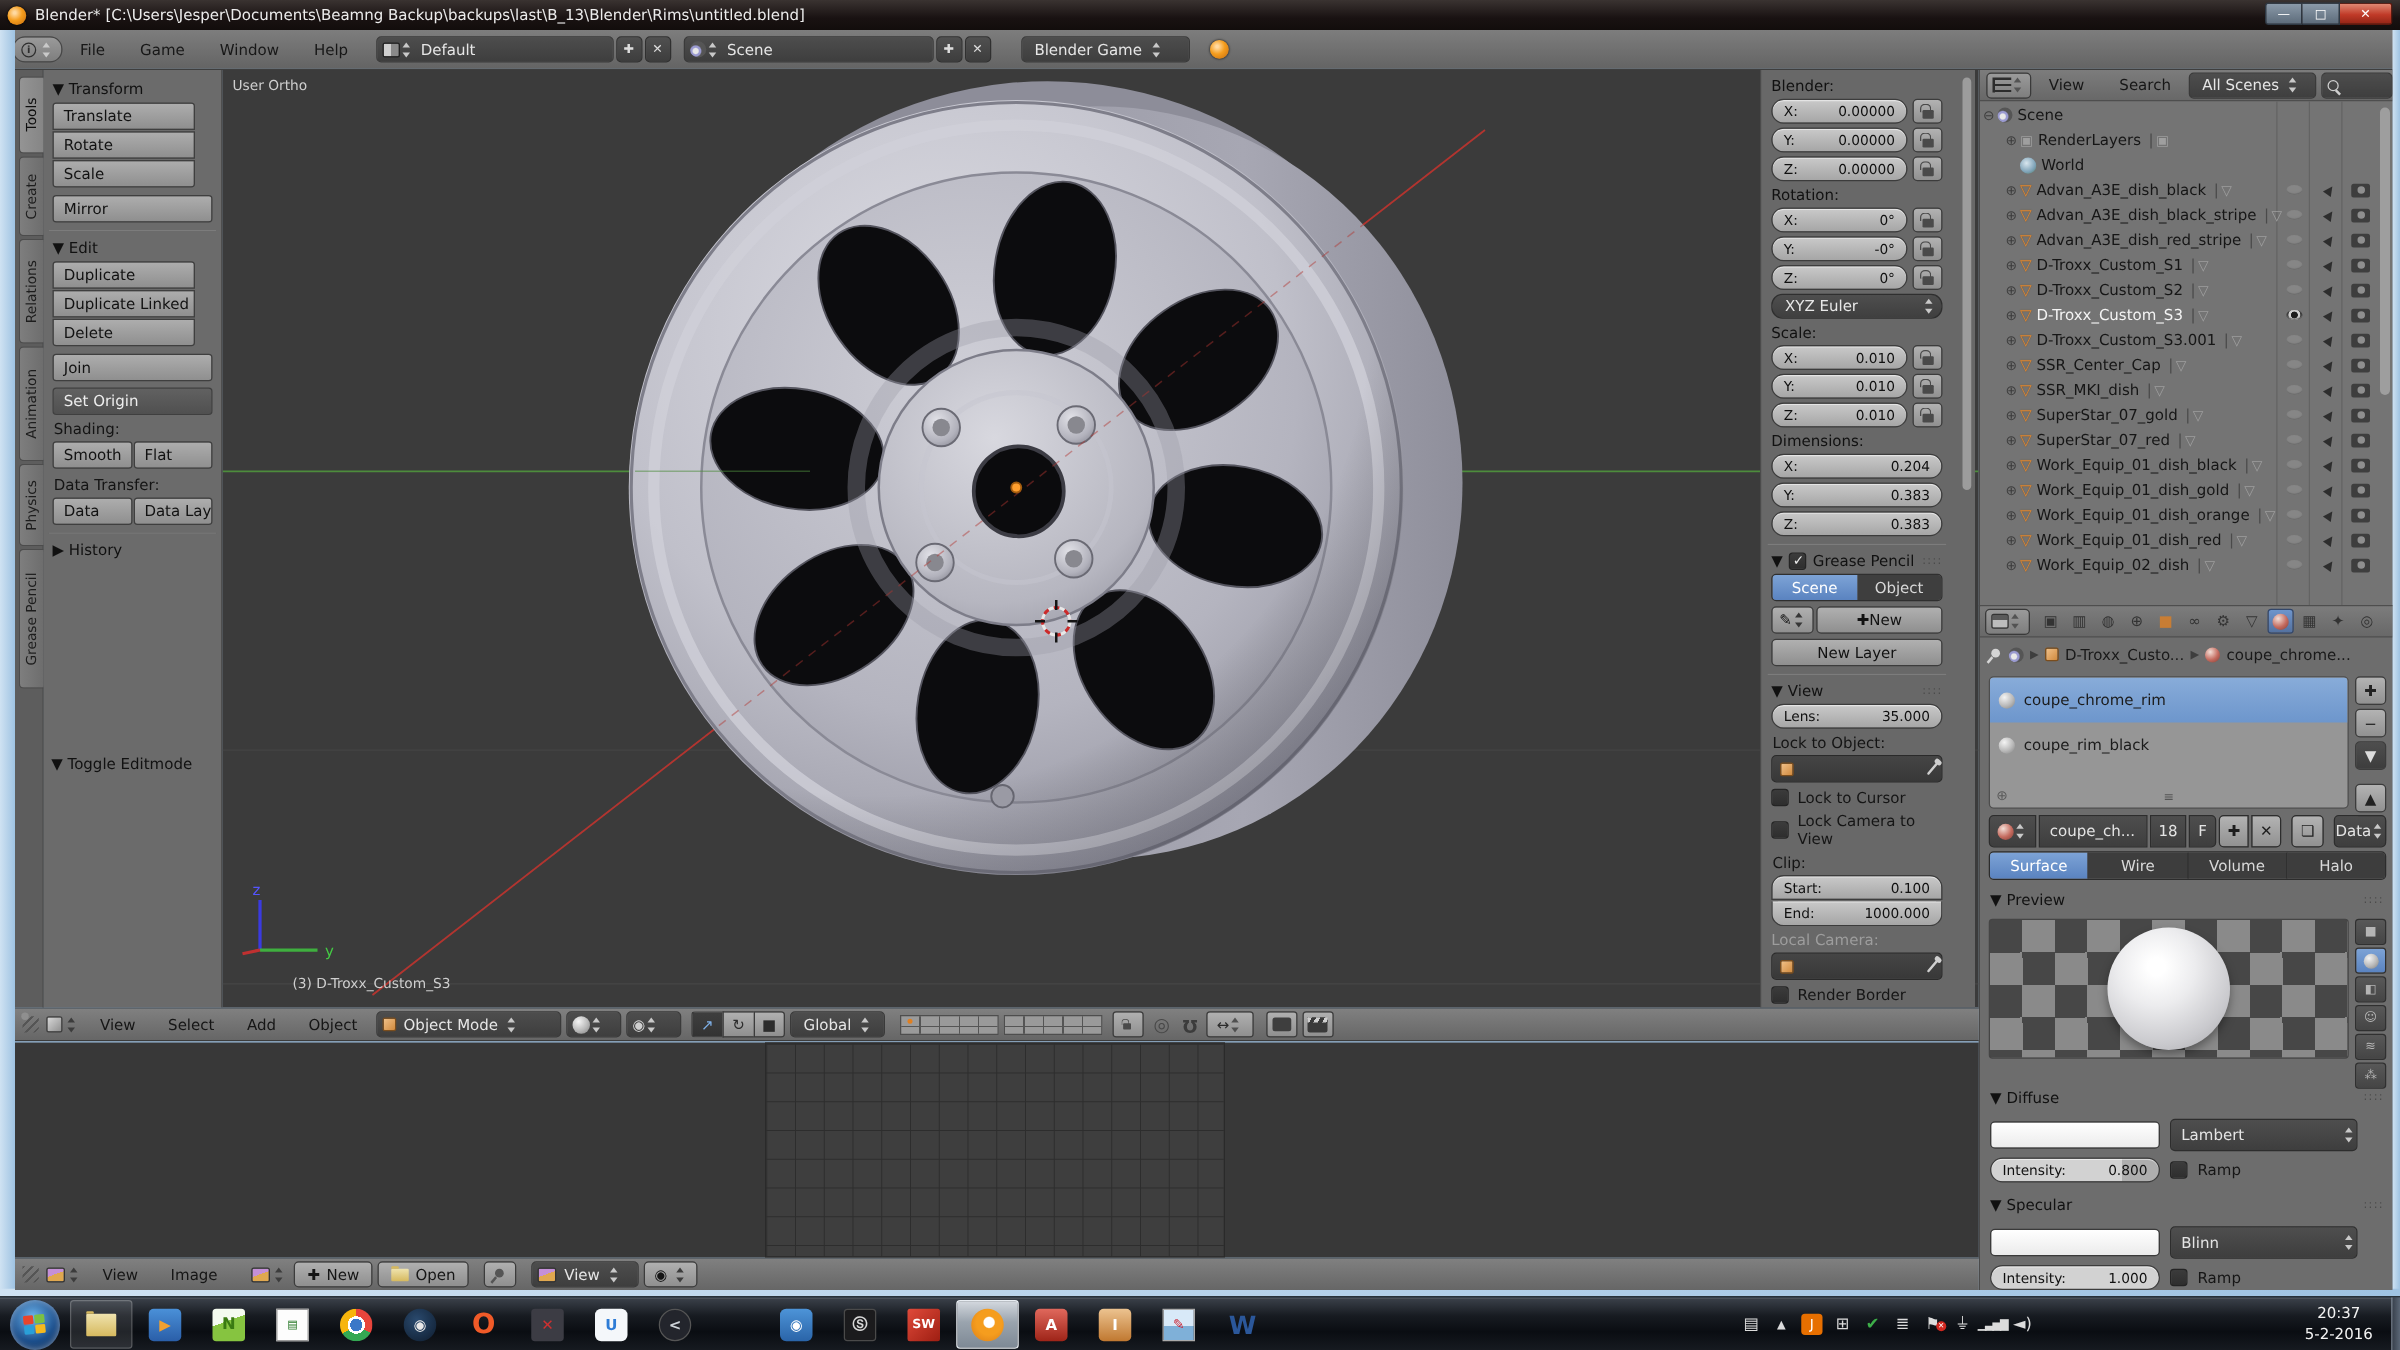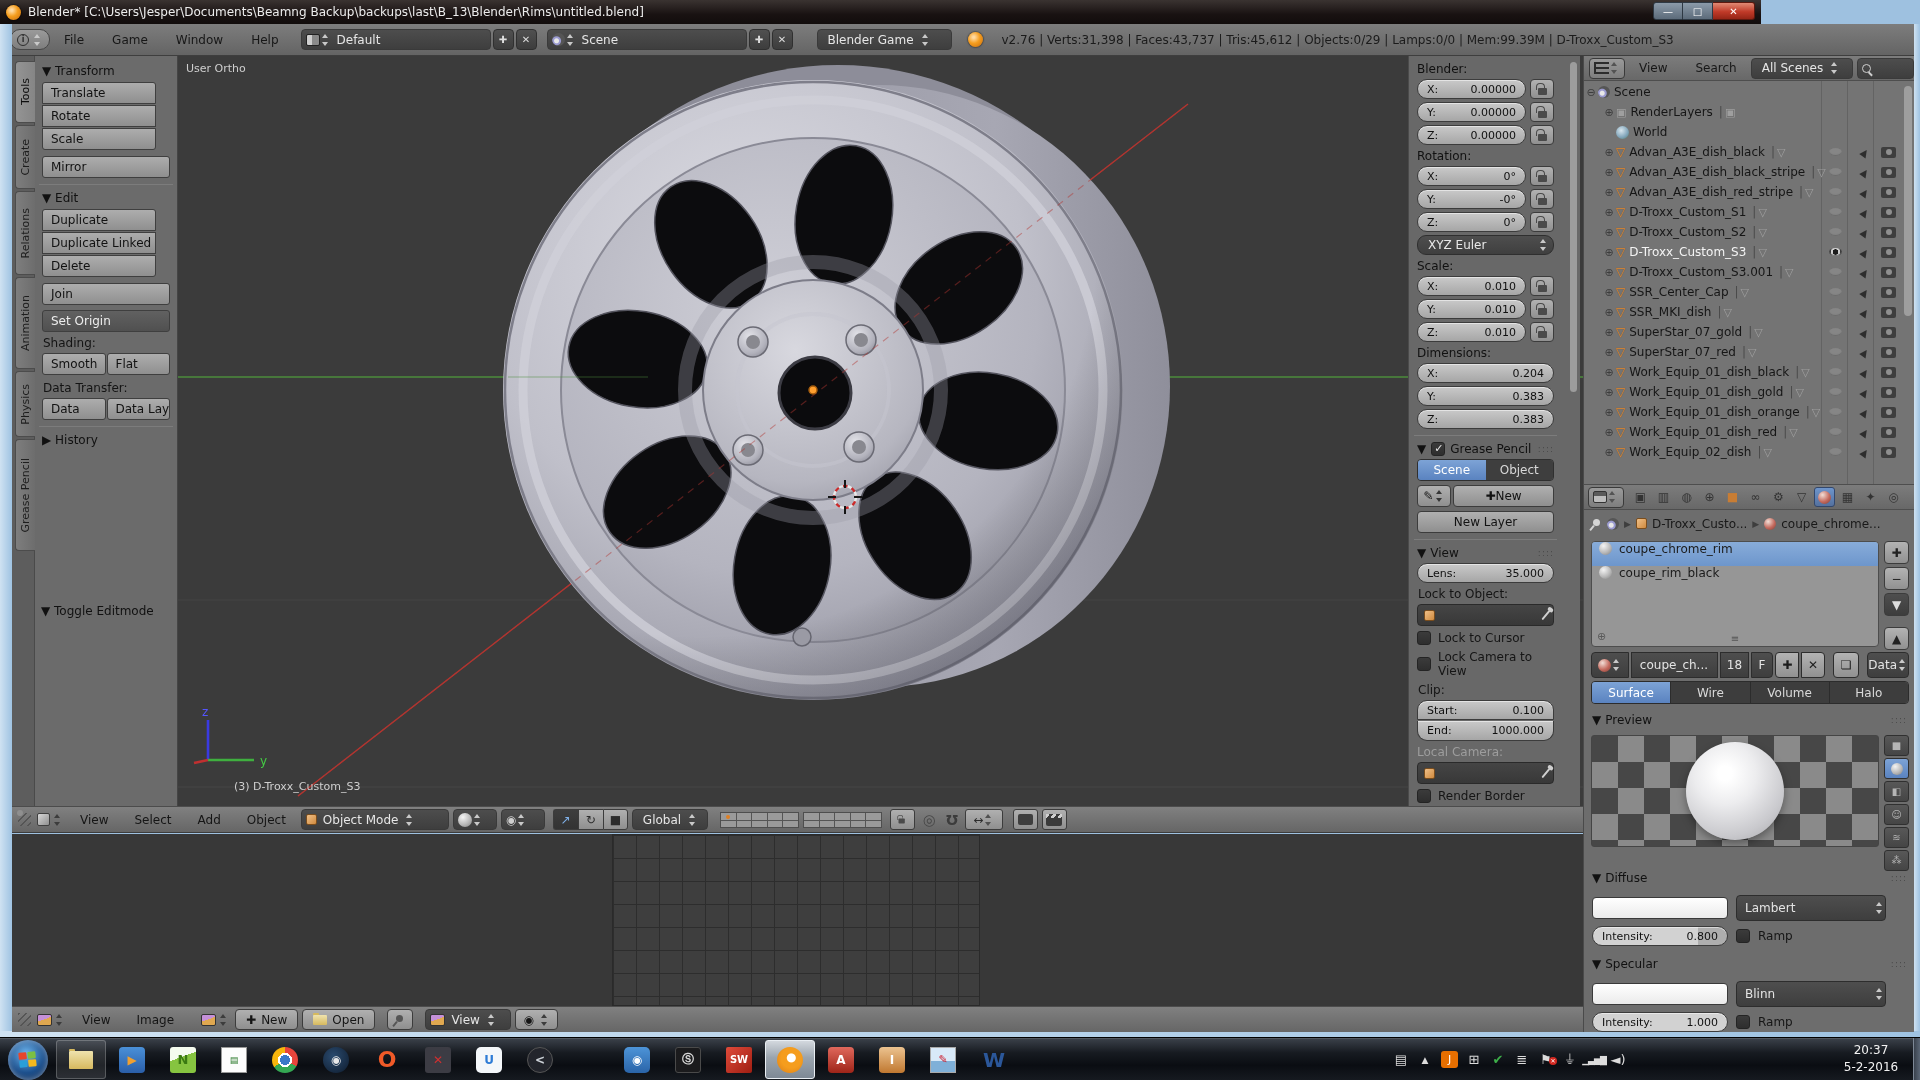--- a/index.html
+++ b/index.html
@@ -1,20 +1,20 @@
 <!DOCTYPE html>
 <html><head>
 <meta charset="utf-8">
 <style>
   *{margin:0;padding:0;box-sizing:border-box}
   html,body{width:1920px;height:1080px}
   body{position:relative;font-family:"DejaVu Sans",sans-serif;font-size:12px;color:#161616;background:#9ec1e0;overflow:hidden}
   .abs{position:absolute}
   
-  #titlebar{left:0;top:0;width:1761px;height:24px;background:linear-gradient(#3a3331,#191212 60%,#120d0c);display:flex;align-items:center;color:#ececec}
+  #titlebar{left:0;top:0;width:1920px;height:24px;background:linear-gradient(#3a3331,#191212 60%,#120d0c);display:flex;align-items:center;color:#ececec}
   .blicon{width:15px;height:15px;margin:0 7px 0 6px;border-radius:50%;background:radial-gradient(circle at 38% 35%,#ffd9a0 1px,#f59d1e 45%,#c56a0c);box-shadow:0 0 2px #000}
   .winbtns{position:absolute;right:6px;top:2px;display:flex;height:18px}
   .wb{width:30px;display:flex;align-items:center;justify-content:center;font-size:10px;color:#fff;background:linear-gradient(#8b9aa9,#5c6b7a);border:1px solid #2e3944}
   .wb.first{border-radius:3px 0 0 3px}.wb.mid{border-left:none}
   .wb.close{width:42px;background:linear-gradient(#e08a74,#c03a28 55%,#952516);border:1px solid #5e180e;border-left:none;border-radius:0 3px 3px 0}
   
   #menubar{left:0;top:24px;width:1920px;height:32px;background:linear-gradient(#7d7d7d,#646464);border-bottom:1px solid #3e3e3e;display:flex;align-items:center}
   .mitem{padding:0 14px;color:#171717}
   .infobtn{margin-left:10px;width:40px;height:21px;border-radius:10px;background:linear-gradient(#9a9a9a,#7e7e7e);border:1px solid #474747;display:flex;align-items:center;justify-content:center;gap:3px}
   .icirc{width:12px;height:12px;border-radius:50%;border:1.5px solid #2e2e2e;font-size:8px;display:flex;align-items:center;justify-content:center;color:#2e2e2e;font-weight:bold}
@@ -106,21 +106,21 @@
   .ptab{width:21px;height:20px;border-radius:3px;display:flex;align-items:center;justify-content:center;font-size:12px;color:#333}
   .ptab.activeblue{background:linear-gradient(#6e95cc,#54719f);border:1px solid #33476b}
   .ball{width:13px;height:13px;border-radius:50%;background:radial-gradient(circle at 35% 30%,#f2ded6,#c46a5e 55%,#7c3b33)}
   .ballg{width:13px;height:13px;border-radius:50%;background:radial-gradient(circle at 35% 30%,#f4f4f4,#b9b9b9 55%,#7e7e7e)}
   .crumb{position:absolute;left:0;top:25px;width:100%;height:27px;display:flex;align-items:center;gap:5px;padding:0 8px;color:#191919}
   .crumbsep{color:#3e3e3e;font-size:9px}
   .pin{width:10px;height:10px;position:relative}
   .pin::before{content:"";position:absolute;left:1px;top:0;width:7px;height:7px;border-radius:50%;background:#d5d5d5}
   .pin::after{content:"";position:absolute;left:-1px;bottom:-2px;width:2px;height:6px;background:#d5d5d5;transform:rotate(40deg)}
   #slotbox{position:absolute;left:7px;top:56px;width:288px;height:106px;background:#969696;border:1px solid #4d4d4d;border-radius:4px;overflow:hidden}
-  .slotrow{height:24px;display:flex;gap:7px;padding:0 7px;color:#1b1b1b}
+  .slotrow{height:36px;display:flex;align-items:center;gap:7px;padding:0 7px;color:#1b1b1b}
   .slotrow.sel{background:linear-gradient(#88acd9,#6d96cc)}
   .slotplus{position:absolute;left:5px;bottom:3px;color:#5a5a5a;font-size:11px}
   .slotgrip{position:absolute;left:50%;bottom:2px;transform:translateX(-50%);color:#555;font-size:10px;letter-spacing:0}
   .sbcol{position:absolute;left:300px;top:56px;width:25px;display:flex;flex-direction:column;gap:3px}
   .sbtn{width:25px;height:23px;border-radius:4px;background:linear-gradient(#b3b3b3,#919191);border:1px solid #3c3c3c;color:#222;display:flex;align-items:center;justify-content:center;font-size:12px}
   .sbtn.dark{background:linear-gradient(#4e4e4e,#3d3d3d);color:#ddd}
   .dbrow{position:absolute;left:7px;top:168px;width:318px;height:24px;display:flex;gap:2px;align-items:center}
   .seg{height:26px;display:flex;align-items:center;justify-content:center;background:linear-gradient(#4e4e4e,#3e3e3e);border:1px solid #2d2d2d;color:#e4e4e4}
   .seg.light{background:linear-gradient(#b3b3b3,#919191);color:#1d1d1d}
   .typrow{position:absolute;left:7px;top:196px;width:318px;height:23px;display:flex;border-radius:4px;overflow:hidden;border:1px solid #2c2c2c}
@@ -208,21 +208,20 @@
       <span class="ud"></span>
       <span class="lbl">Scene</span>
     </span>
   <span class="sqbtn">✚</span>
   <span class="sqbtn">✕</span>
   <span class="dd" style="width:135px;margin-left:24px">
       <span class="lbl">Blender Game</span>
       <span class="ud"></span>
     </span>
   <span class="blicon" style="margin-left:16px"></span>
-  <span class="stats">v2.76 | Verts:31,398 | Faces:43,737 | Tris:45,612 | Objects:0/29 | Lamps:0/0 | Mem:99.39M | D-Troxx_Custom_S3</span>
 </div>
 
 <div class="abs borderstrip" style="left:0;top:24px;width:12px;height:1013px"></div>
 <div class="abs borderstrip" style="left:1914px;top:24px;width:6px;height:1013px"></div>
 <div class="abs borderstrip" style="left:0;top:1031px;width:1920px;height:6px"></div>
 
 <div class="abs" id="tabstrip">
   <div class="vtab active" style="height:62px;margin-top:5px">
       <span>Tools</span>
     </div>

